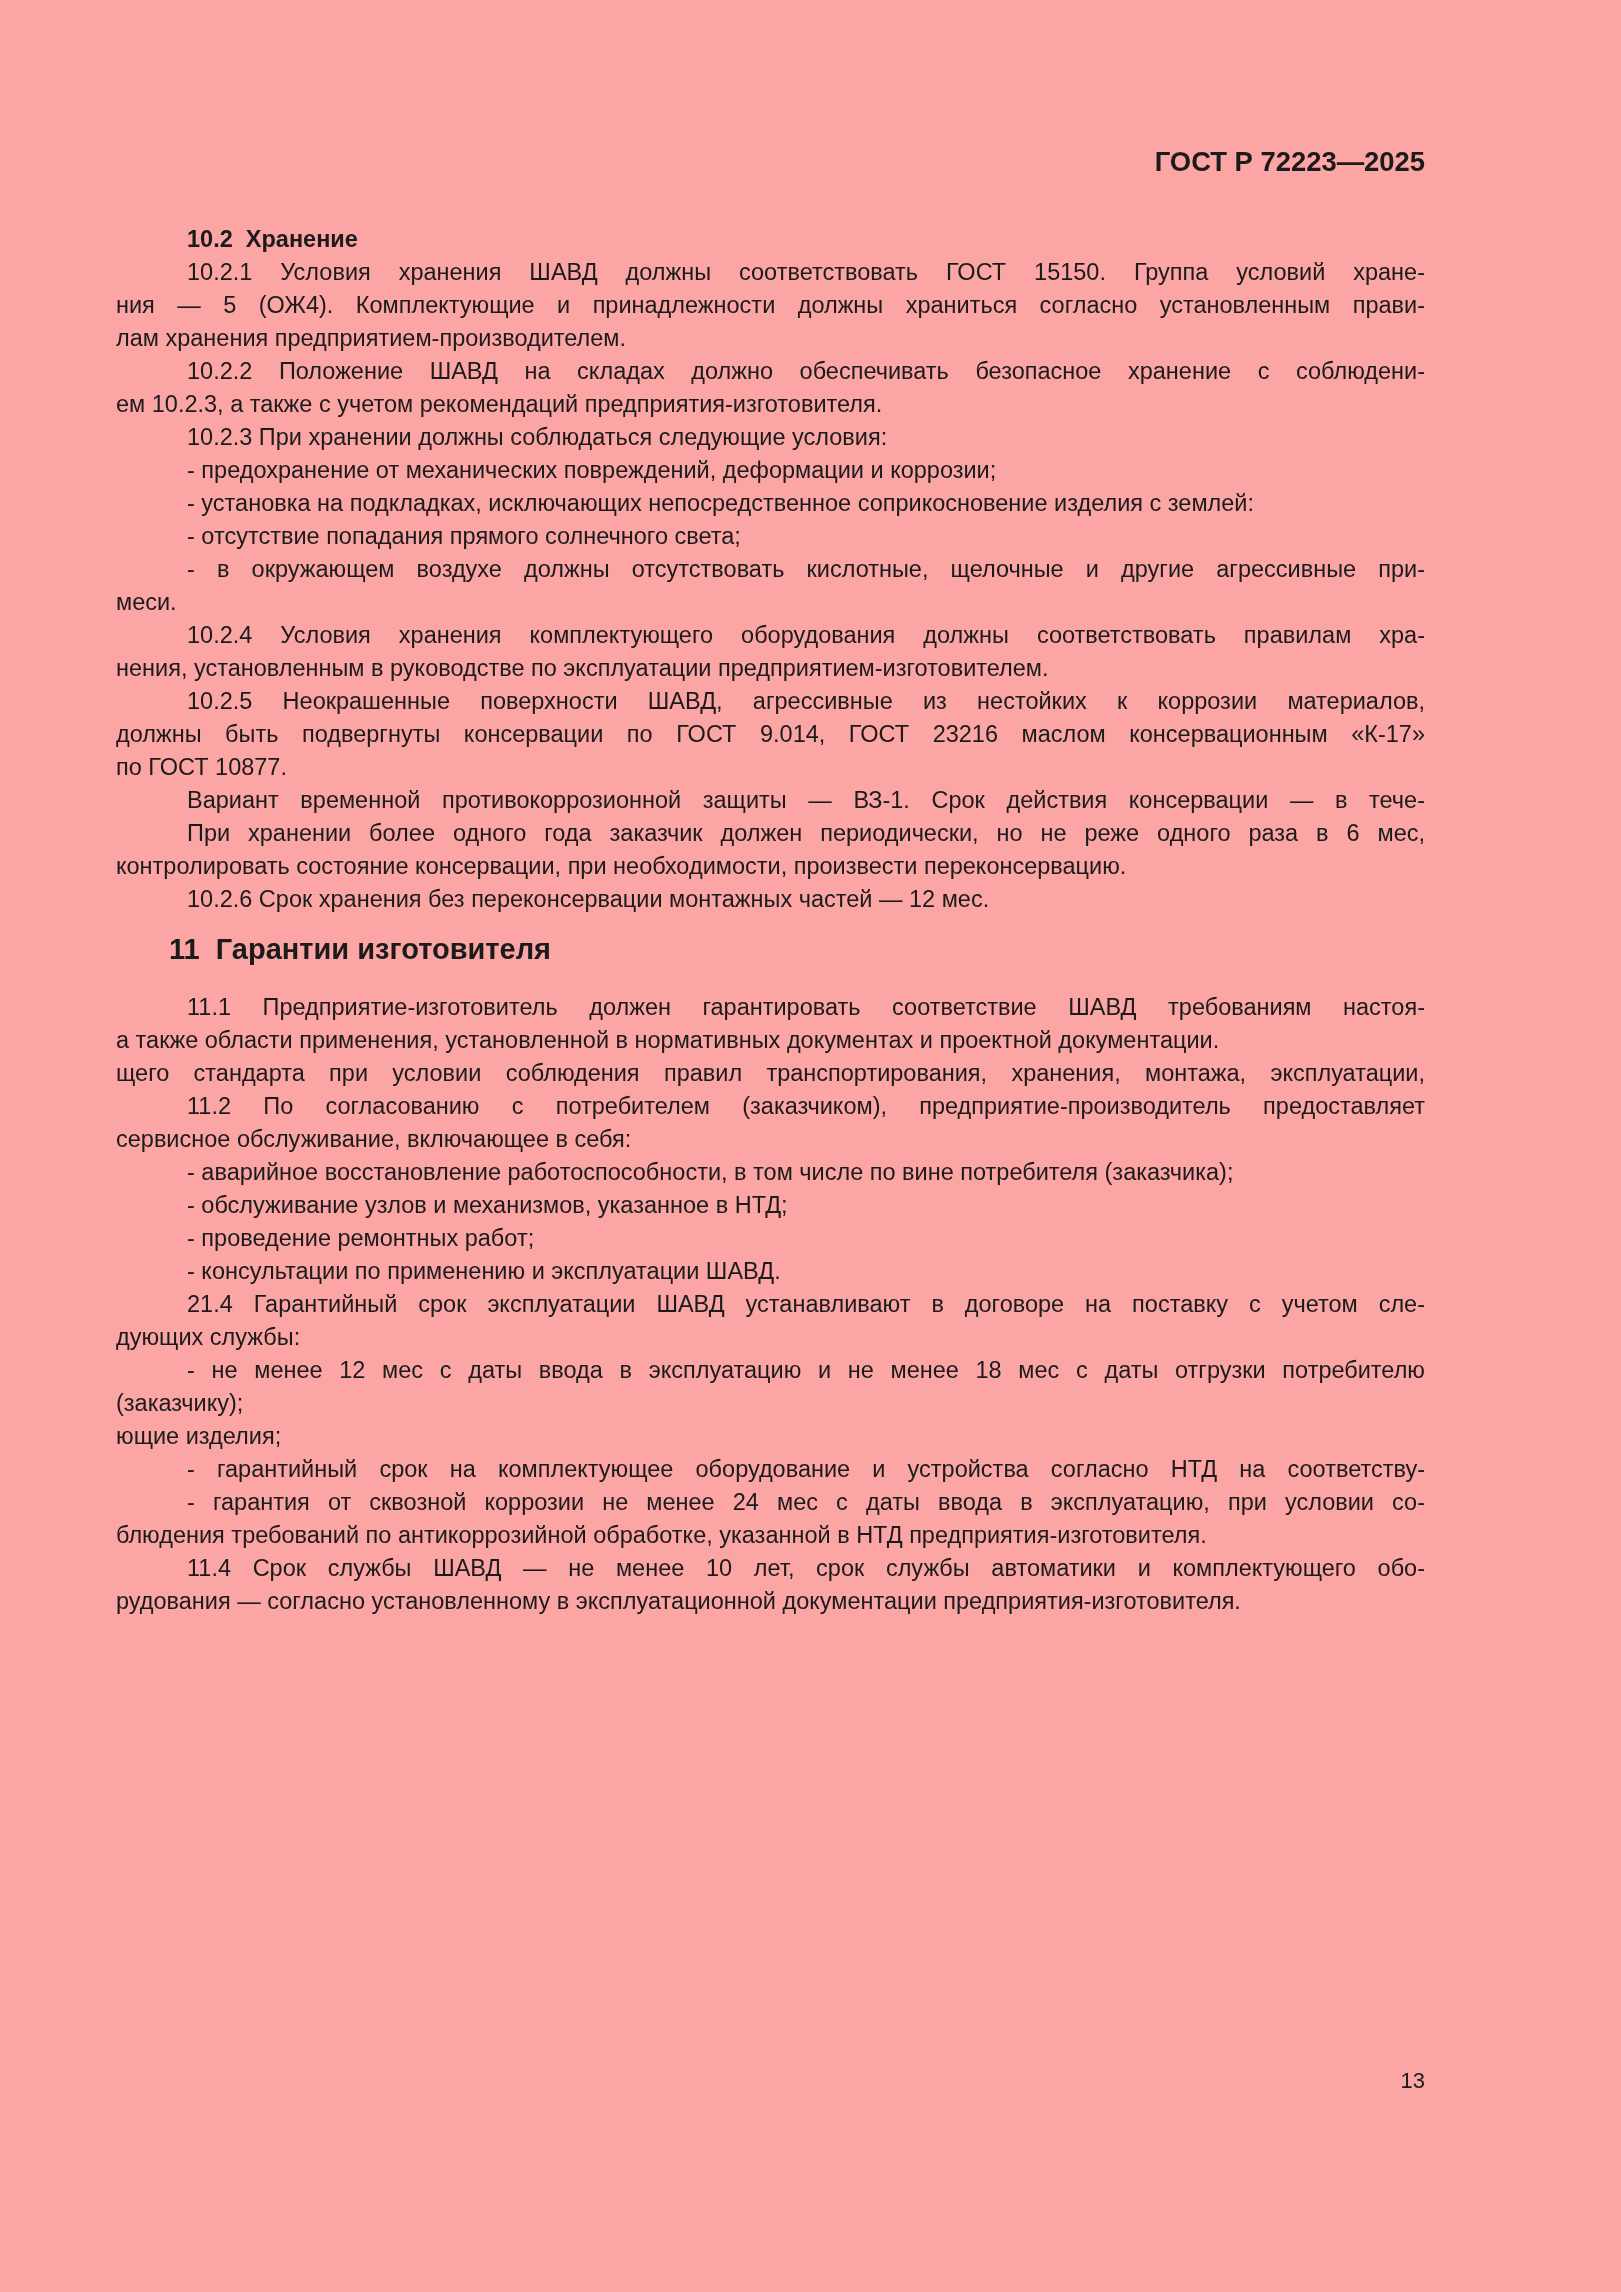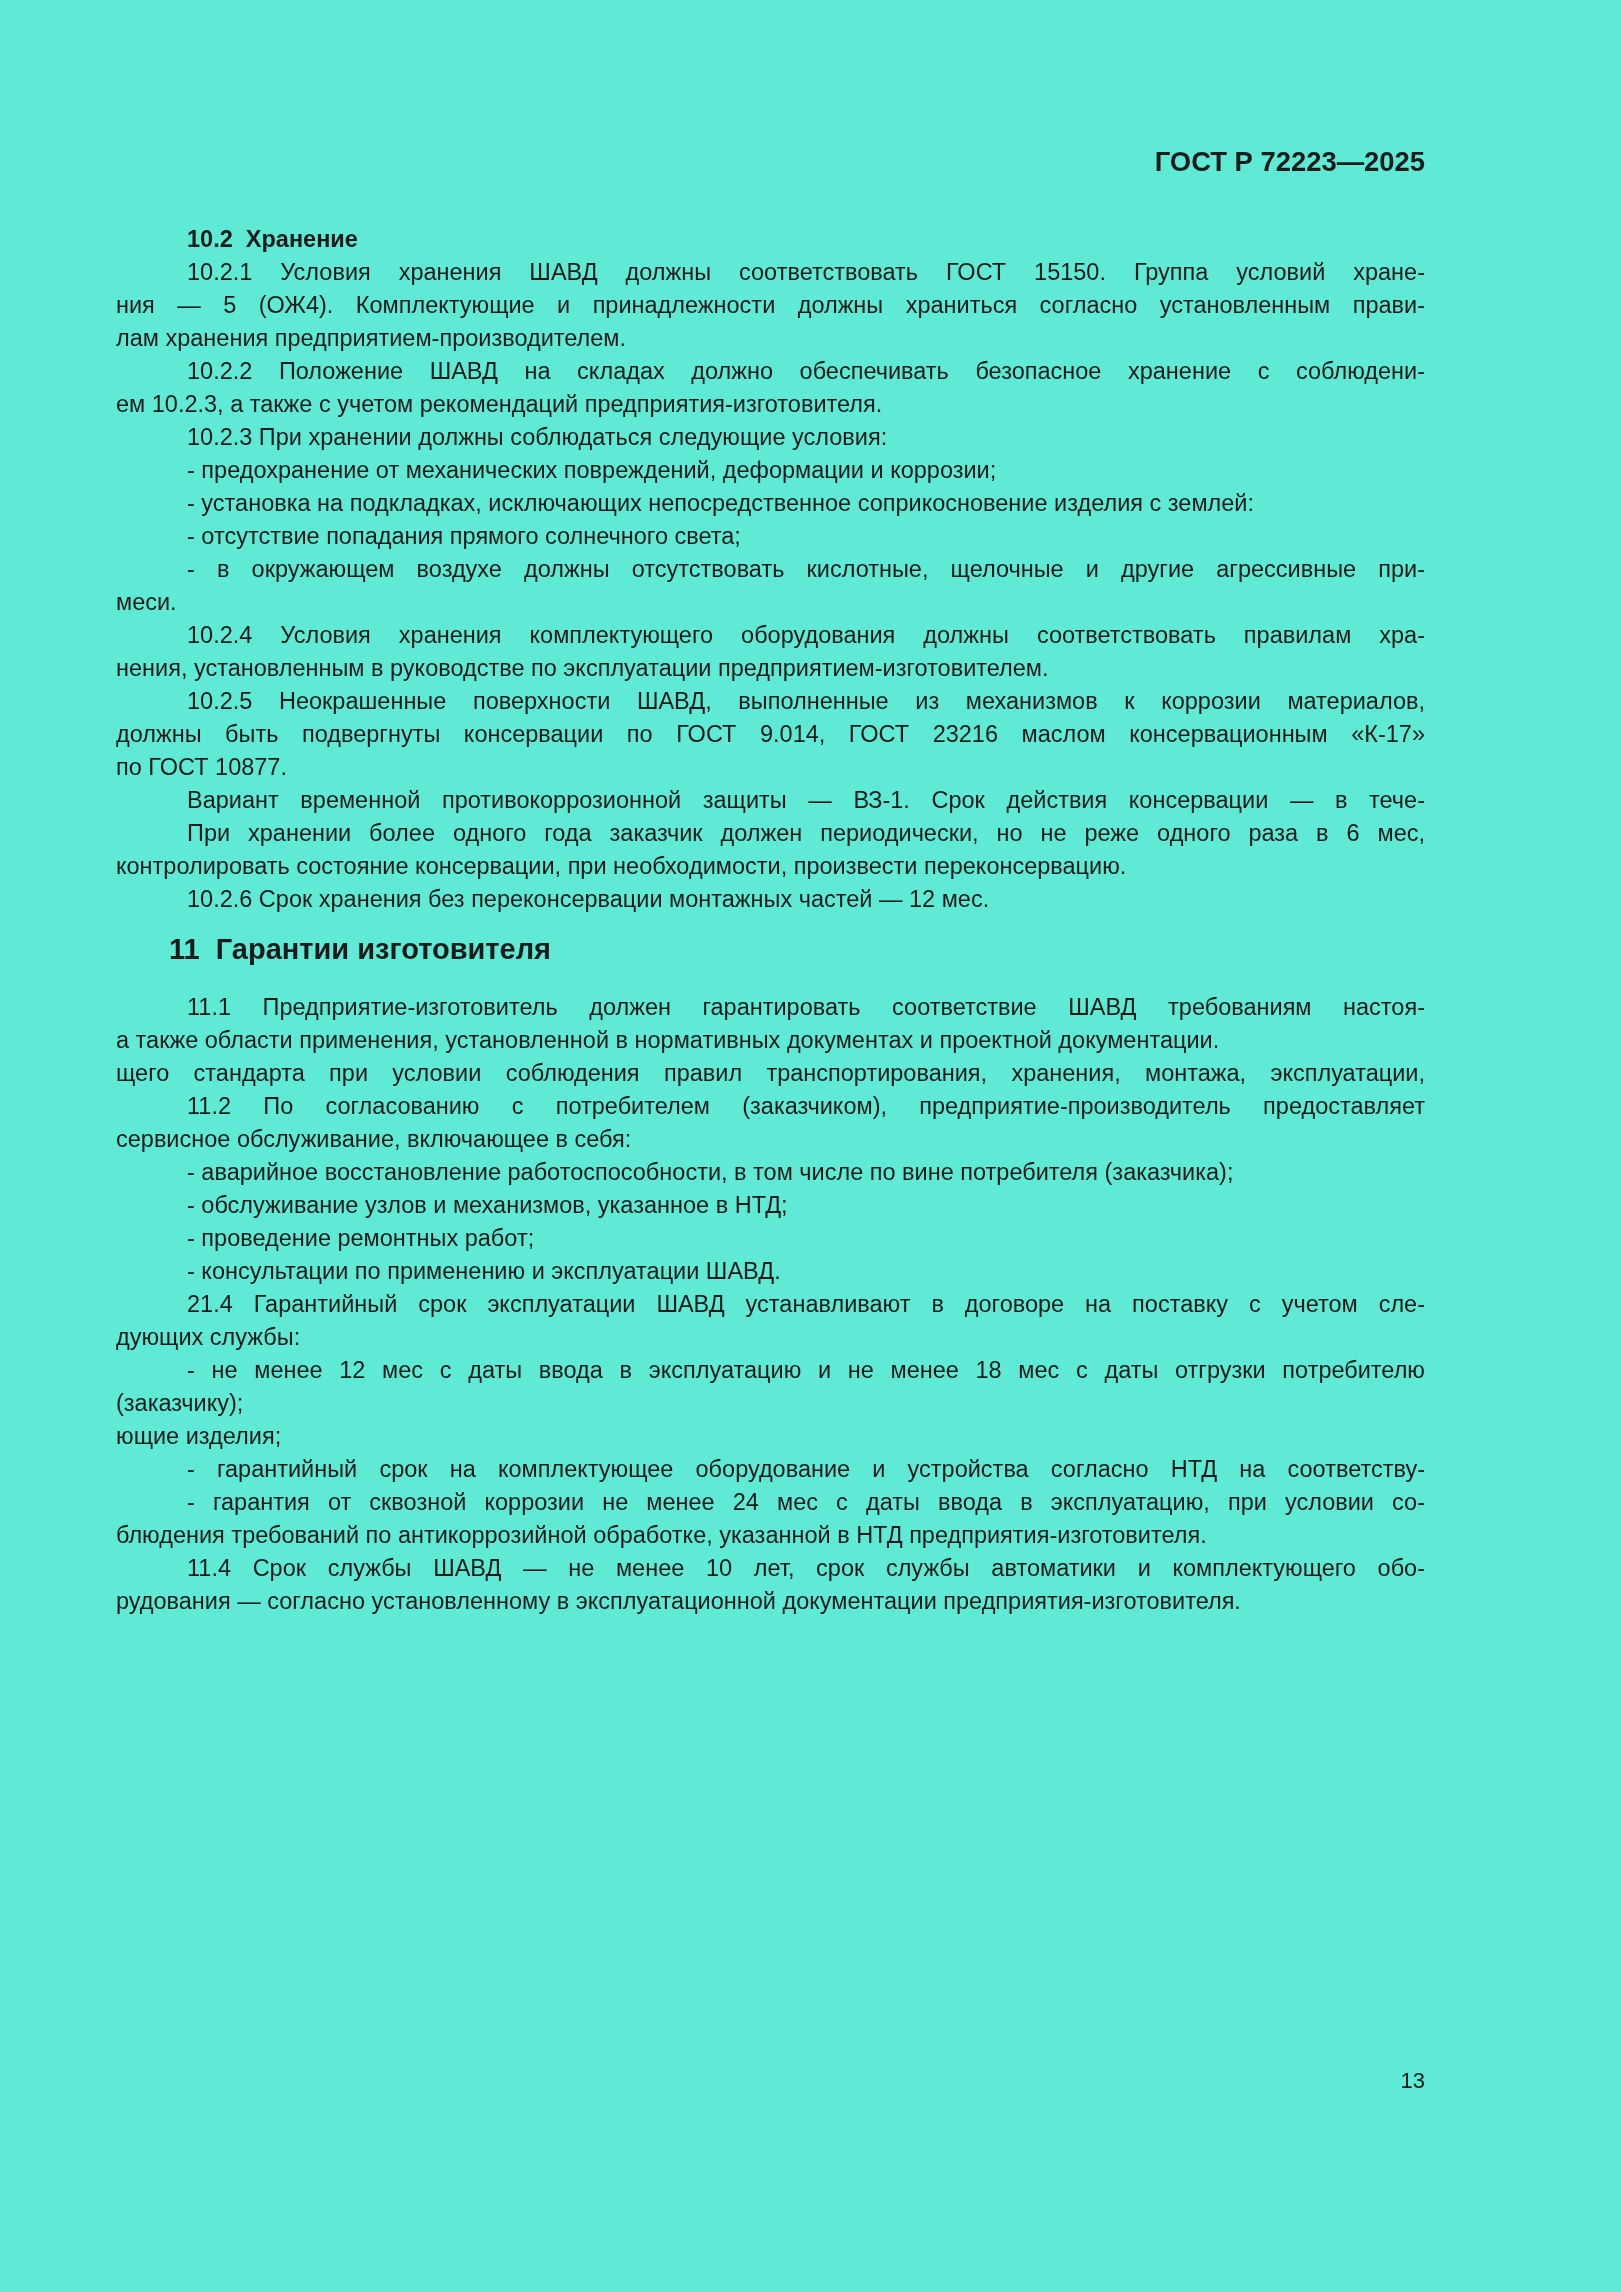--- a/index.html
+++ b/index.html
@@ -8,21 +8,21 @@
     height: 2293px;
     position: relative;
     background: #ffffff;
     color: #1b1b1b;
     font-family: "Liberation Sans", sans-serif;
     -webkit-font-smoothing: antialiased;
   }
   .page {
     position: absolute;
     inset: 0;
-    background: #5eead4;
+    background: #fca5a5;
     overflow: hidden;
   }
   .doc-header {
     position: absolute;
     top: 147px;
     left: 116px;
     width: 1309px;
     text-align: right;
     font-weight: 700;
     font-size: 27.4px;
@@ -104,21 +104,21 @@
       </div>
       <div class="block list_item">
         <div class="line first">- в окружающем воздухе должны отсутствовать кислотные, щелочные и другие агрессивные при-</div>
         <div class="line last">меси.</div>
       </div>
       <div class="block para">
         <div class="line first">10.2.4 Условия хранения комплектующего оборудования должны соответствовать правилам хра-</div>
         <div class="line last">нения, установленным в руководстве по эксплуатации предприятием-изготовителем.</div>
       </div>
       <div class="block para">
-        <div class="line first">10.2.5 Неокрашенные поверхности ШАВД, выполненные из механизмов к коррозии материалов,</div>
+        <div class="line first">10.2.5 Неокрашенные поверхности ШАВД, агрессивные из нестойких к коррозии материалов,</div>
         <div class="line">должны быть подвергнуты консервации по ГОСТ 9.014, ГОСТ 23216 маслом консервационным «К-17»</div>
         <div class="line last">по ГОСТ 10877.</div>
       </div>
       <div class="block para">
         <div class="line first">Вариант временной противокоррозионной защиты — ВЗ-1. Срок действия консервации — в тече-</div>
       </div>
       <div class="block para">
         <div class="line first">При хранении более одного года заказчик должен периодически, но не реже одного раза в 6 мес,</div>
         <div class="line last">контролировать состояние консервации, при необходимости, произвести переконсервацию.</div>
       </div>

